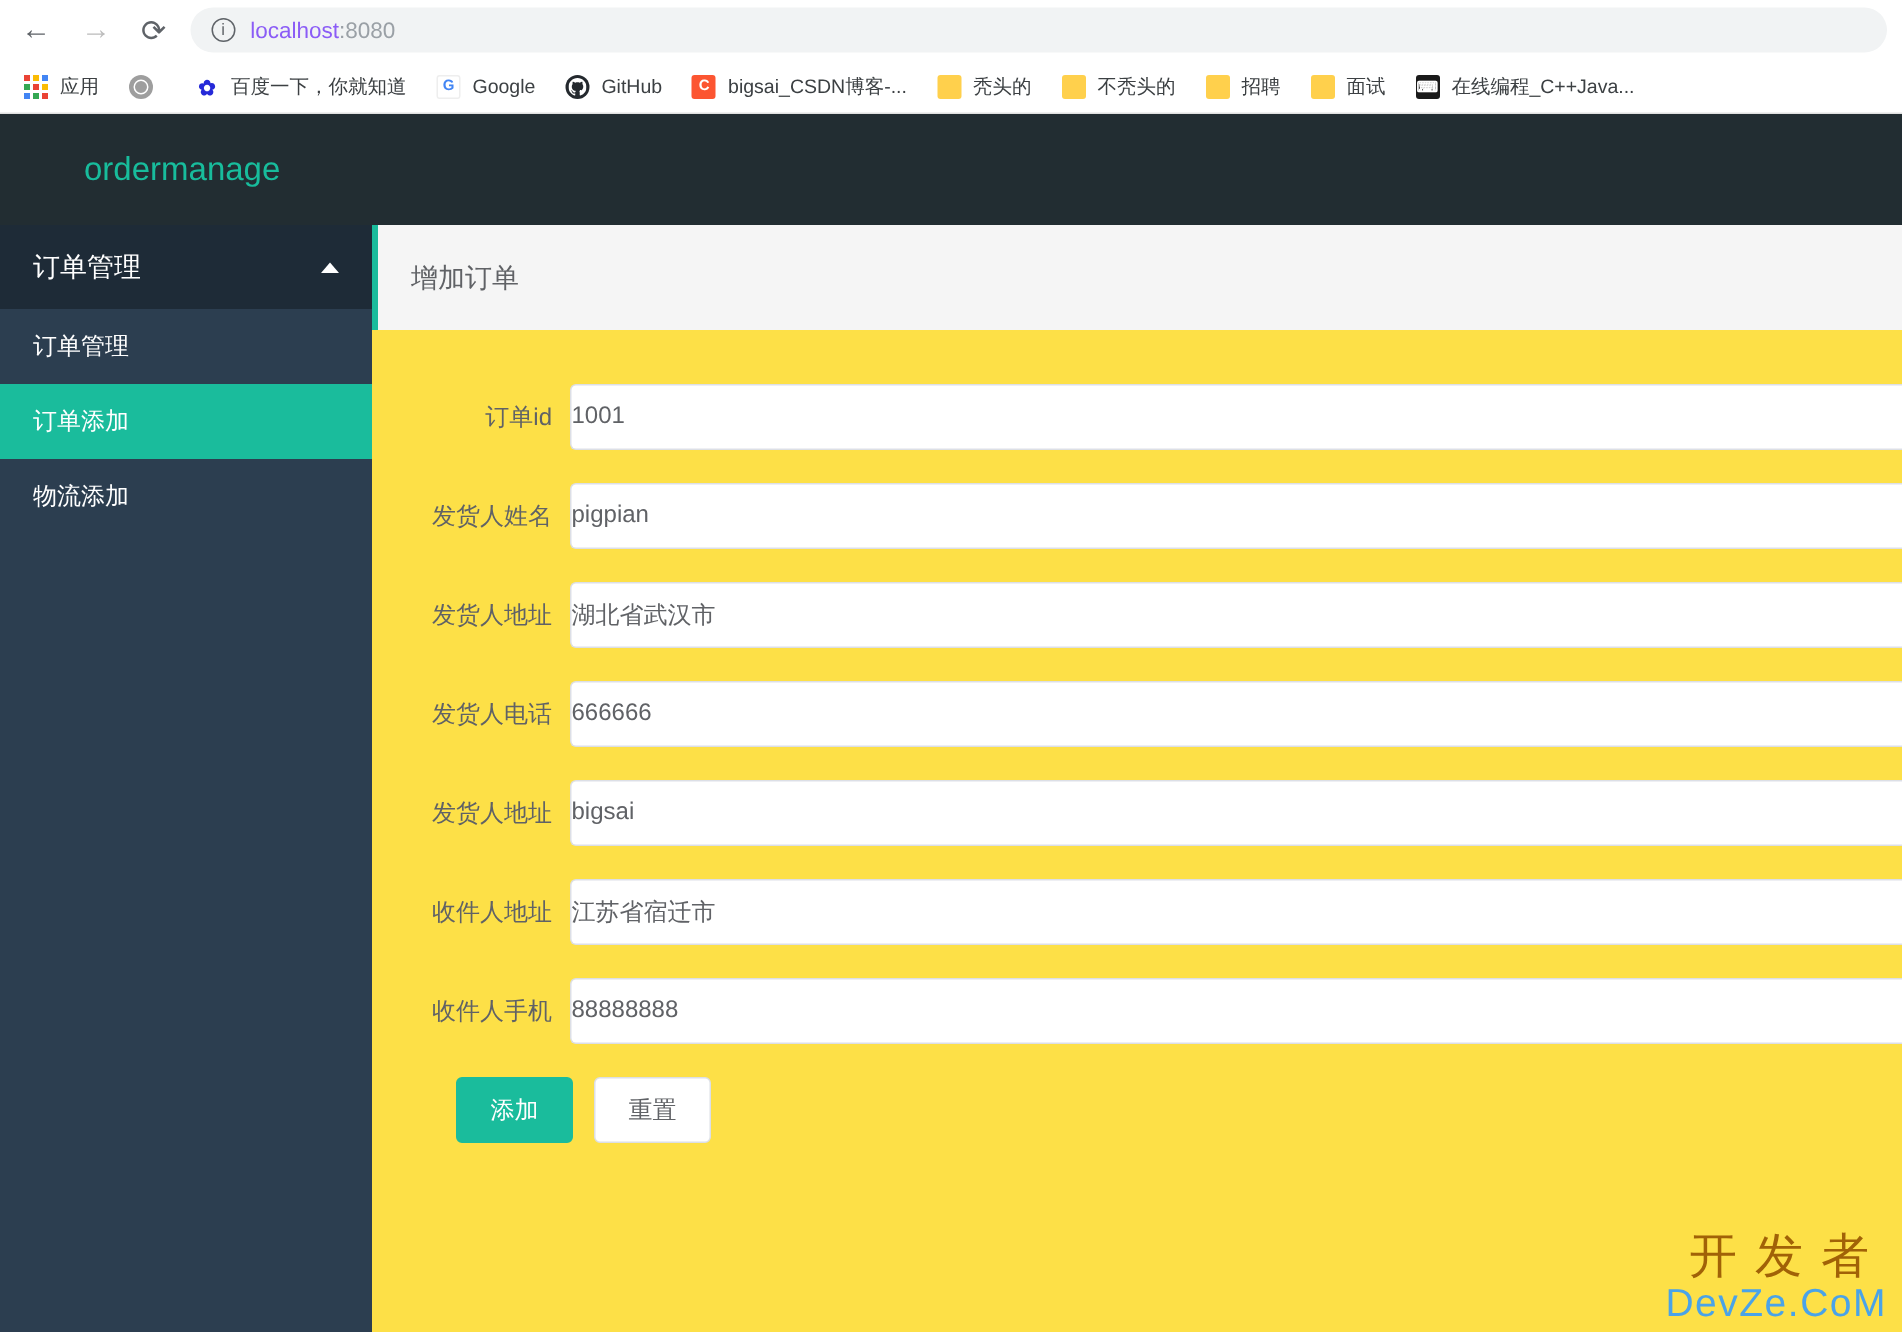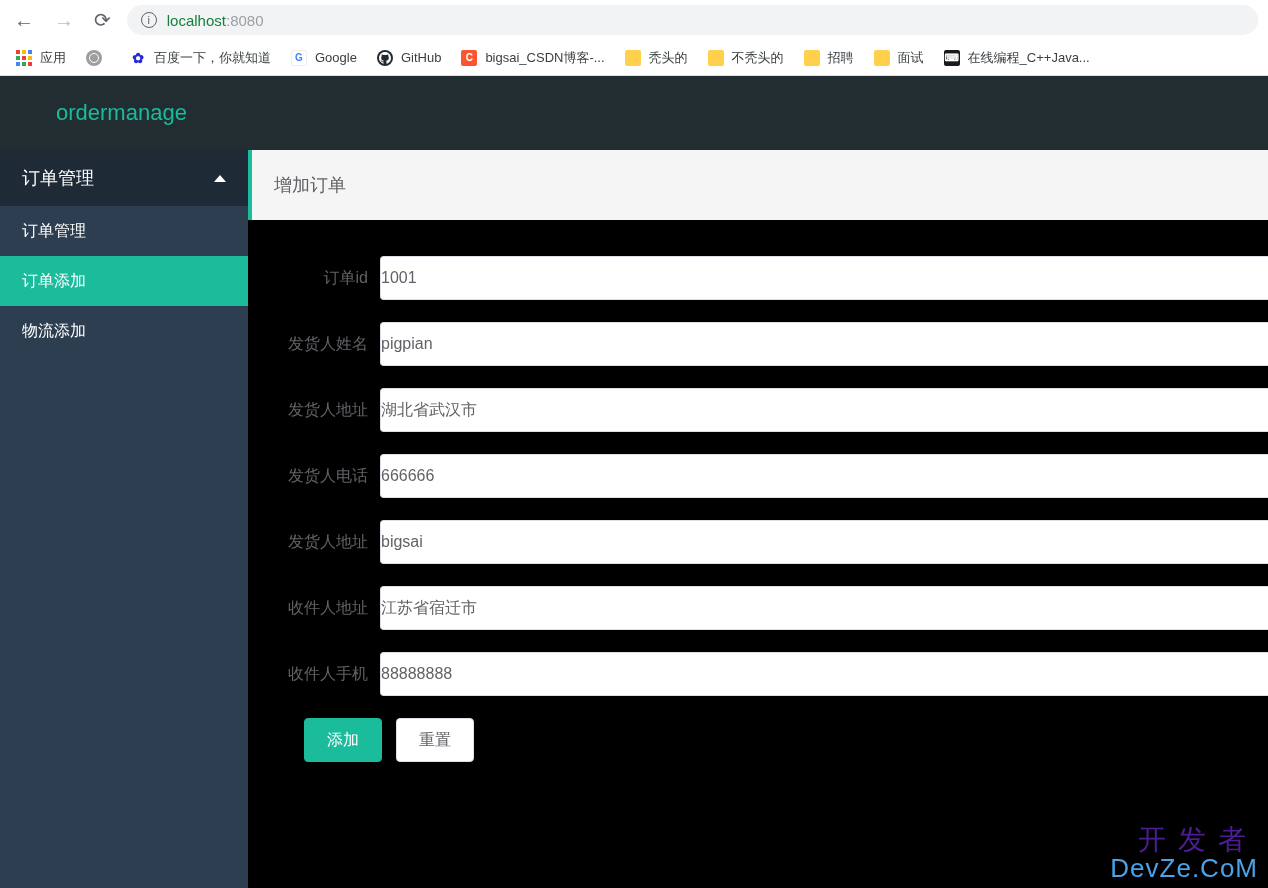--- a/index.html
+++ b/index.html
@@ -51,21 +51,21 @@
       border-radius: 50%;
       width: 16px;
       height: 16px;
       display: inline-flex;
       align-items: center;
       justify-content: center;
       font-size: 11px;
     }
     
     .url-port { color: #9aa0a6; }
-    .url-host { color: #15803d; }
+    .url-host { color: #8b5cf6; }
     
     
     .bookmarks-bar {
       height: 36px;
       background: #fff;
       display: flex;
       align-items: center;
       padding: 0 16px;
       gap: 20px;
       font-size: 13px;
@@ -174,21 +174,21 @@
       width: 0;
       height: 0;
       border-left: 6px solid transparent;
       border-right: 6px solid transparent;
       border-bottom: 7px solid #fff;
     }
     
     
     .main-content {
       flex: 1;
-      background: #000000;
+      background: #fde047;
       display: flex;
       flex-direction: column;
     }
     
     .panel-header {
       height: 70px;
       background: #f5f5f5;
       border-left: 4px solid #1abc9c;
       display: flex;
       align-items: center;
@@ -253,21 +253,21 @@
     
     .watermark {
       position: fixed;
       bottom: 6px;
       right: 10px;
       text-align: right;
       font-family: Arial, sans-serif;
       line-height: 1.05;
       pointer-events: none;
     }
-    .watermark .wline1 { color: #4c1d95; font-size: 28px; letter-spacing: 12px; font-weight: 300;}
+    .watermark .wline1 { color: #a16207; font-size: 32px; letter-spacing: 12px; font-weight: 300;}
     .watermark .wline2 { color: #4aa3e8; font-size: 26px; letter-spacing: 1px; }
   </style>
 </head>
 <body>
 
 <div class="browser-toolbar">
   <span class="nav-arrow">←</span>
   <span class="nav-arrow" style="color:#bdbdbd">→</span>
   <span class="nav-arrow">⟳</span>
   <div class="address-bar">

